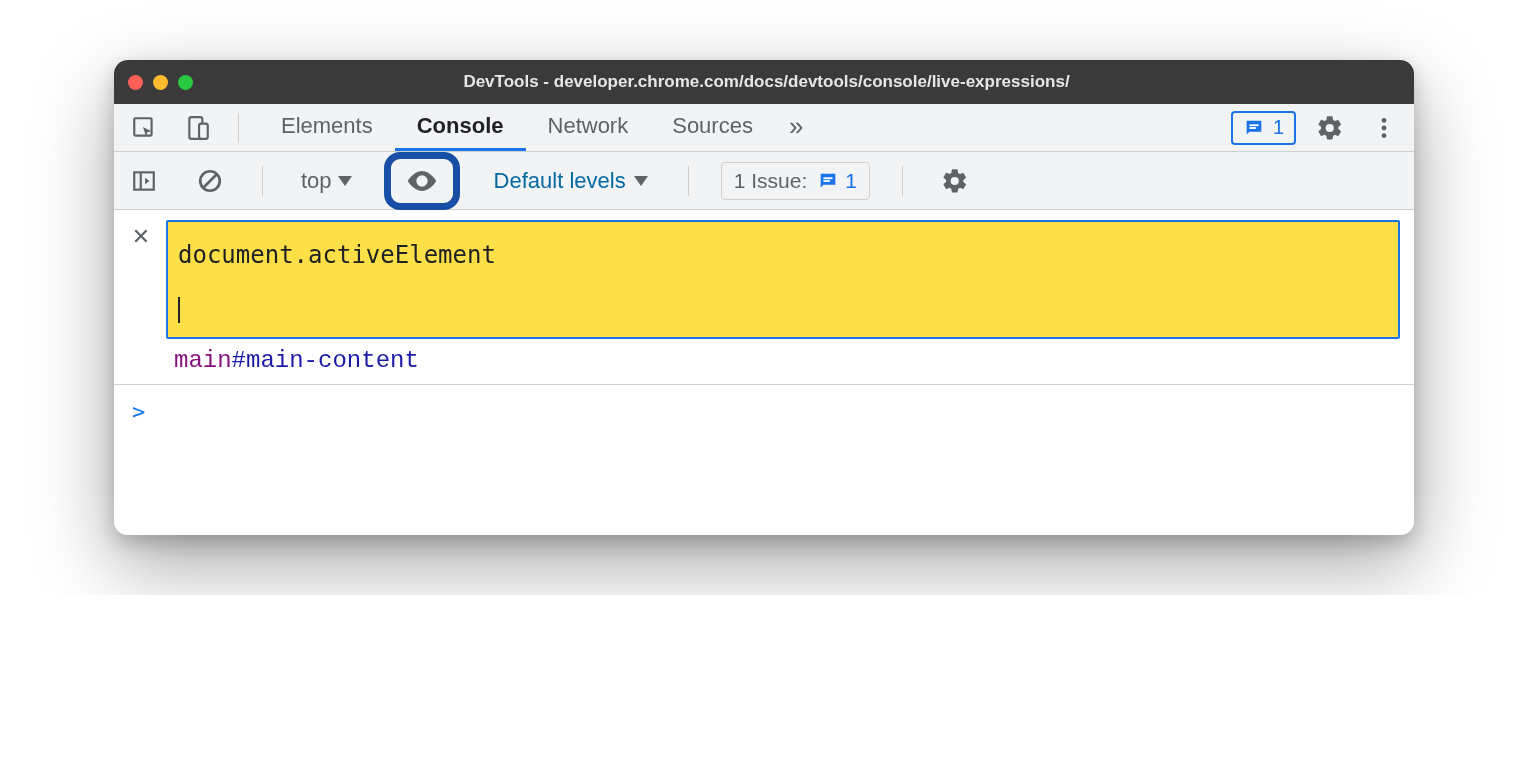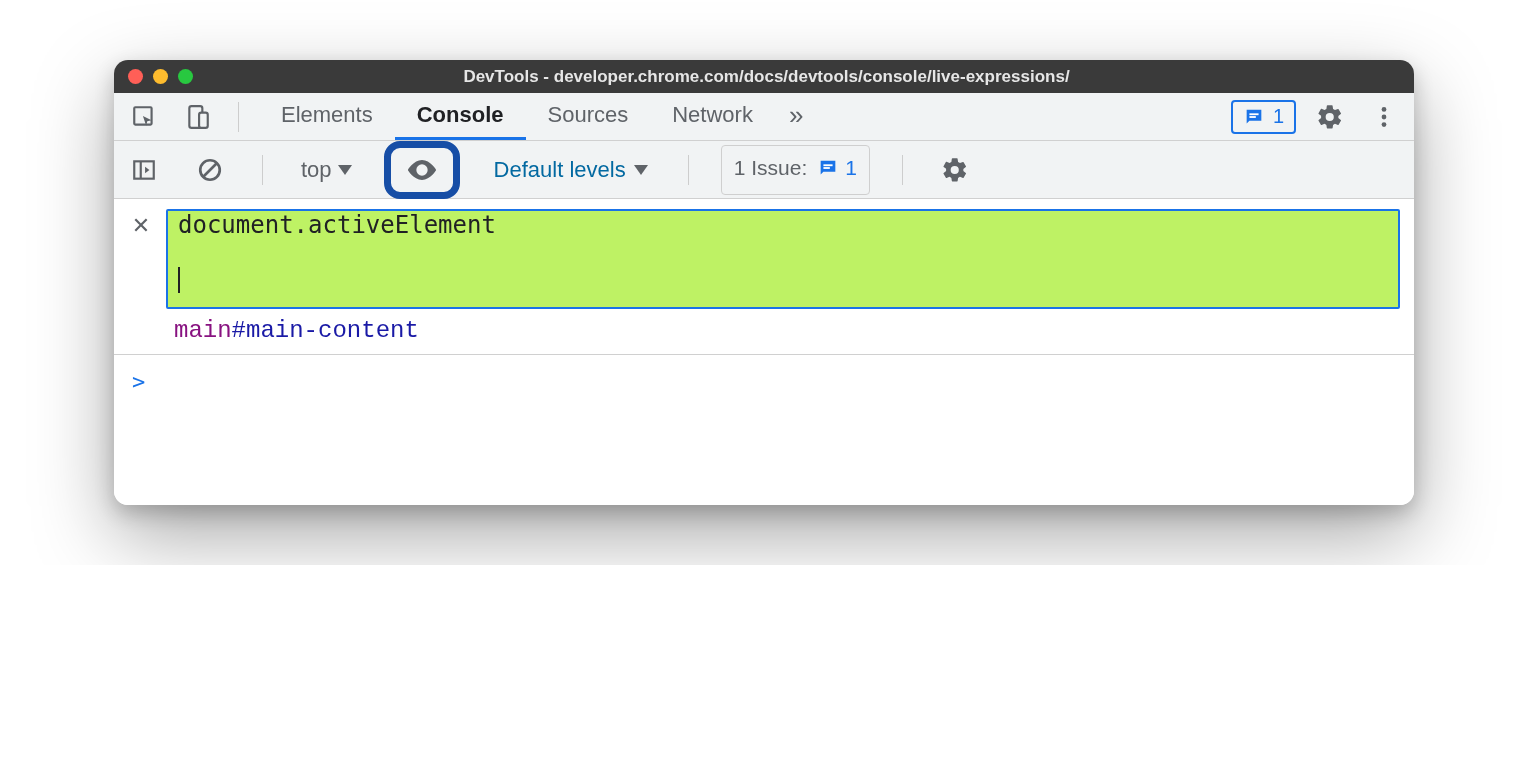--- a/index.html
+++ b/index.html
@@ -14,21 +14,21 @@
 .window {
   width: 1300px;
   border-radius: 14px;
   overflow: hidden;
   box-shadow: 0 30px 80px rgba(0,0,0,0.35), 0 8px 20px rgba(0,0,0,0.2);
   background: #fff;
 }
 .titlebar {
   background: #3a3a3a;
   color: #e6e6e6;
-  height: 33px;
+  height: 44px;
   display: flex;
   align-items: center;
   padding: 0 14px;
   font-size: 17px;
   font-weight: 600;
 }
 .traffic { display: flex; gap: 10px; margin-right: 20px; }
 .traffic .dot { width: 15px; height: 15px; border-radius: 50%; }
 .dot.red { background:#ff5f57; }
 .dot.yellow { background:#febc2e; }
@@ -98,43 +98,43 @@
   border: 1px solid #cfcfcf; background: #fff;
   height: 40px; width: 310px; padding: 0 12px;
   font-size: 21px; color: #5f6368; border-radius: 2px;
 }
 .levels {
   color: #0369a1; font-size: 22px;
   display: flex; align-items: center; gap: 8px;
   padding: 0 8px; cursor: pointer;
 }
 .issues-chip {
-  display: flex; align-items: flex-end; gap: 10px;
+  display: flex; align-items: center; gap: 10px;
   border: 1px solid #cfcfcf; border-radius: 4px;
-  padding: 14px 12px; height: 50px;
+  padding: 2px 12px; height: 38px;
   color: #5f6368; font-size: 21px; cursor: pointer;
 }
 .issues-chip .blue { color:#1a73e8; display:flex; align-items:center; gap:6px; }
 
 .live-expr-area {
   background: #fff;
   border-bottom: 1px solid #d0d0d0;
   padding: 10px 14px 10px 14px;
 }
 .live-row { display: flex; align-items: flex-start; gap: 12px; }
 .close-x {
   font-size: 22px; color: #5f6368; cursor: pointer;
   width: 26px; text-align: center; line-height: 26px; margin-top: 4px;
 }
 .expr-box {
   flex: 1;
   border: 2px solid #1a73e8;
   border-radius: 2px;
-  background: #bef264;
-  padding: 0 10px 8px 10px;
+  background: #fde047;
+  padding: 19px 10px 8px 10px;
   font-family: Menlo, Consolas, monospace;
   font-size: 24px;
   color: #202124;
   min-height: 100px;
 }
 .expr-box .cursor-line {
   margin-top: 28px;
   display: inline-block;
   width: 2px; height: 26px; background: #202124;
 }
@@ -174,22 +174,22 @@
     <div class="icon-btn">
       <svg width="26" height="26" viewBox="0 0 24 24" fill="none" stroke="#5f6368" stroke-width="2">
         <rect x="4" y="2" width="12" height="20" rx="2"></rect>
           <rect x="13" y="8" width="8" height="14" rx="2" fill="#f1f3f4"></rect>
       </svg>
     </div>
     <div class="vdiv"></div>
     <div class="tabs">
       <div class="tab">Elements</div>
       <div class="tab active">Console</div>
+      <div class="tab">Network</div>
       <div class="tab">Sources</div>
-      <div class="tab">Network</div>
       <div class="tab" style="padding:0 14px;font-size:26px;">»</div>
     </div>
     <div class="flex-spacer"></div>
     <div class="chip">
       <svg width="22" height="22" viewBox="0 0 24 24" fill="#1a73e8">
         <path d="M4 4h16v12H7l-3 3V4z"></path>
           <rect x="7" y="8" width="10" height="2" fill="#fff"></rect>
           <rect x="7" y="11" width="7" height="2" fill="#fff"></rect>
       </svg>
       <span>1</span>

